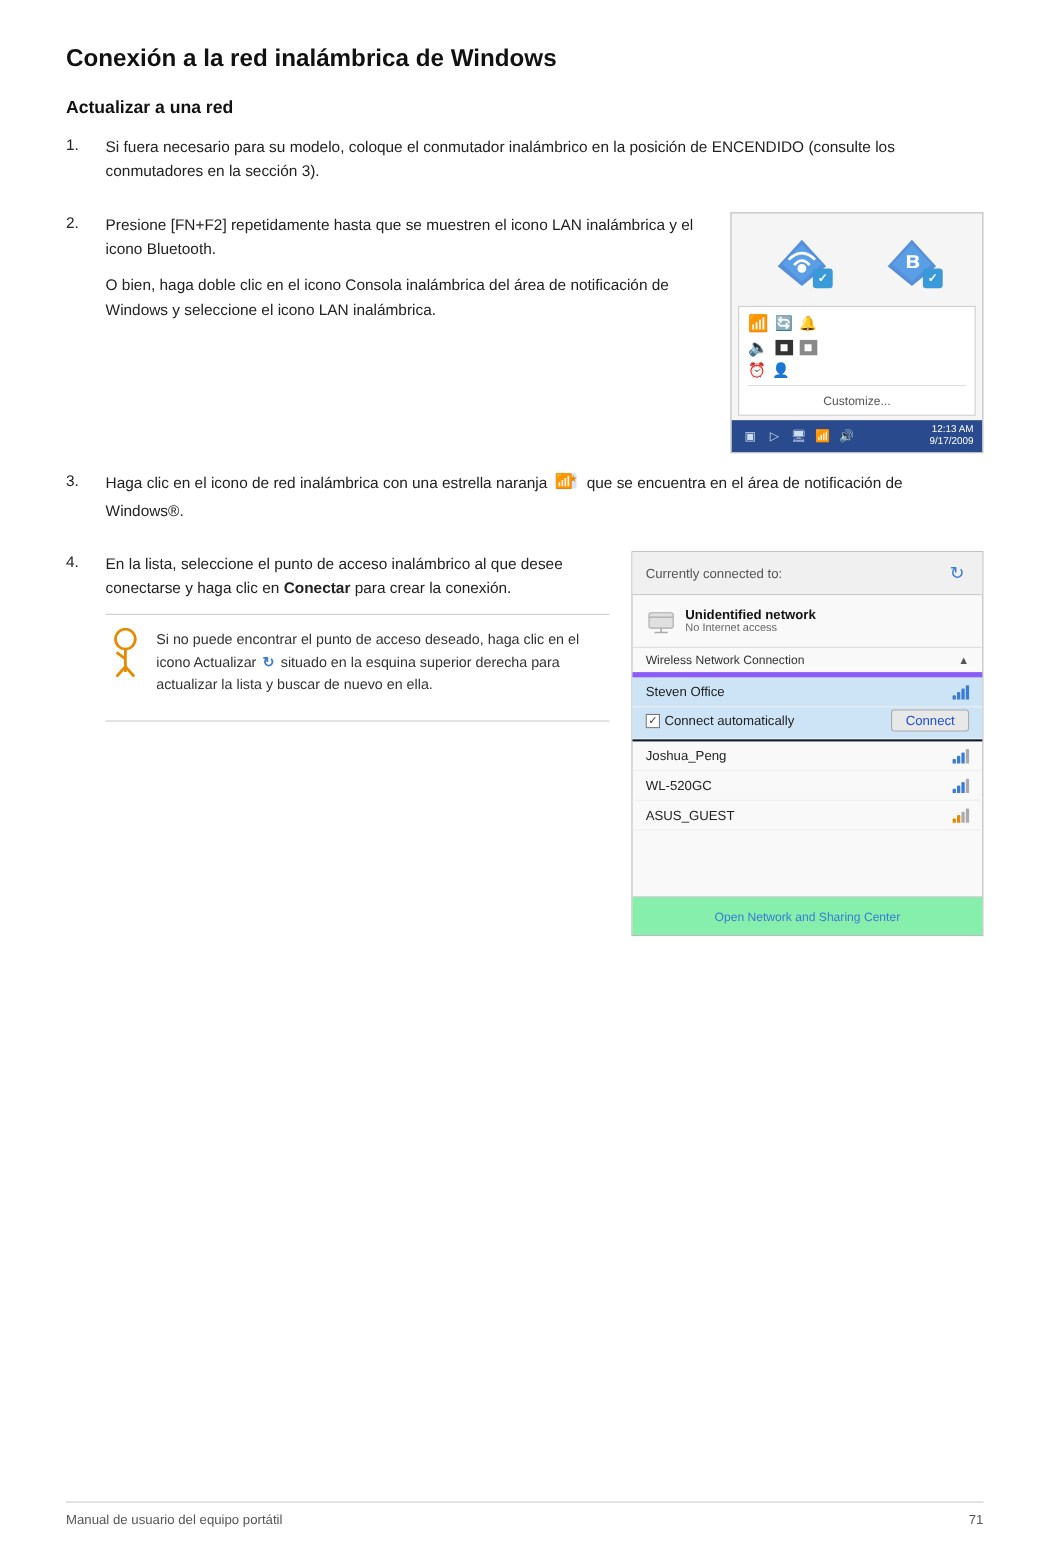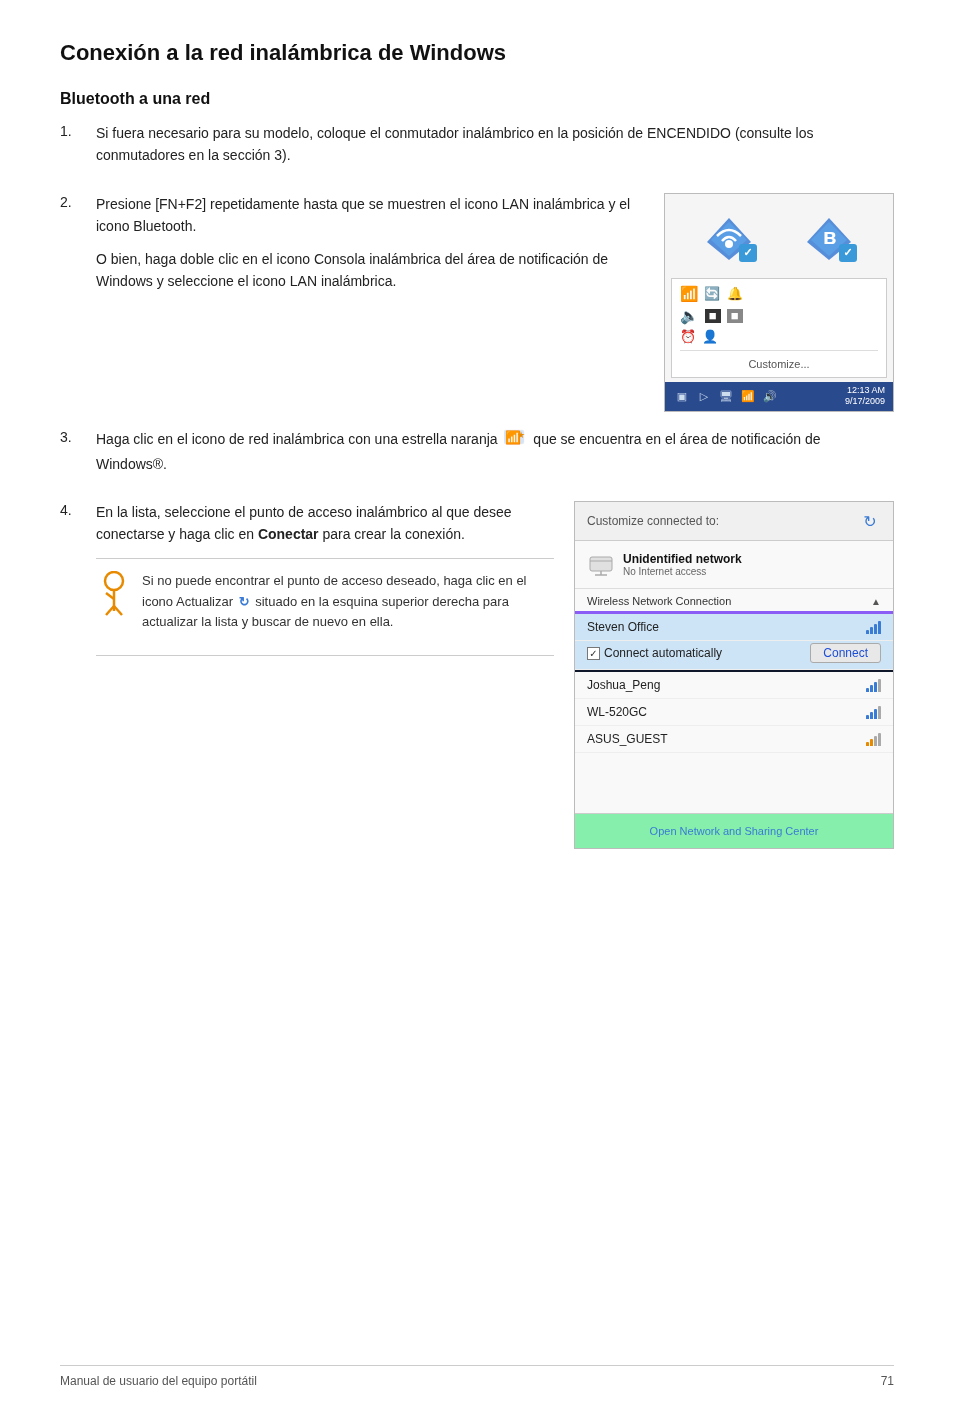--- a/index.html
+++ b/index.html
@@ -203,21 +203,21 @@
       color: #111;
     }
 
     .connected-net-sub {
       font-size: 10px;
       color: #666;
     }
 
     .wireless-connection-section {
       padding: 6px 12px 4px 12px;
-      border-bottom: 3px solid #8b5cf6;
+      border-bottom: 5px solid #8b5cf6;
       display: flex;
       align-items: center;
       justify-content: space-between;
     }
 
     .wireless-section-label {
       font-size: 11px;
       color: #333;
     }
 
@@ -377,21 +377,21 @@
     .bars-guest .bar:nth-child(2) { height: 7px; background: #e88a00; }
     .bars-guest .bar:nth-child(3) { height: 10px; background: #aaa; }
     .bars-guest .bar:nth-child(4) { height: 13px; background: #aaa; }
 
   </style>
 </head>
 <body>
 
 <h1 class="page-title">Conexión a la red inalámbrica de Windows</h1>
 
-<h2 class="section-title">Bluetooth a una red</h2>
+<h2 class="section-title">Actualizar a una red</h2>
 
 <ol class="step-list">
 
   <li class="step-item">
     <span class="step-number">1.</span>
     <div class="step-content">
       <p>Si fuera necesario para su modelo, coloque el conmutador inalámbrico en la posición de ENCENDIDO (consulte los conmutadores en la sección 3).</p>
     </div>
   </li>
 
@@ -515,21 +515,21 @@
               <span>Si no puede encontrar el punto de acceso deseado, haga clic en el icono Actualizar</span>
               <span style="display:inline-block; color:#3a7bd5; font-weight:bold; margin:0 2px;">↻</span>
               <span>situado en la esquina superior derecha para actualizar la lista y buscar de nuevo en ella.</span>
             </p>
           </div>
         </div>
 
         <div class="network-panel">
 
           <div class="network-panel-header">
-            <span class="network-header-text">Customize connected to:</span>
+            <span class="network-header-text">Currently connected to:</span>
             <span class="network-refresh-icon">↻</span>
           </div>
 
           <div class="connected-section">
             <div class="connected-network">
               <div>
                 <svg width="28" height="28" viewBox="0 0 28 28">
 
                   <rect x="3" y="8" width="22" height="14" rx="2" fill="#e0e0e0" stroke="#aaa" stroke-width="1"></rect>
                   <line x1="3" y1="12" x2="25" y2="12" stroke="#aaa" stroke-width="1"></line>

